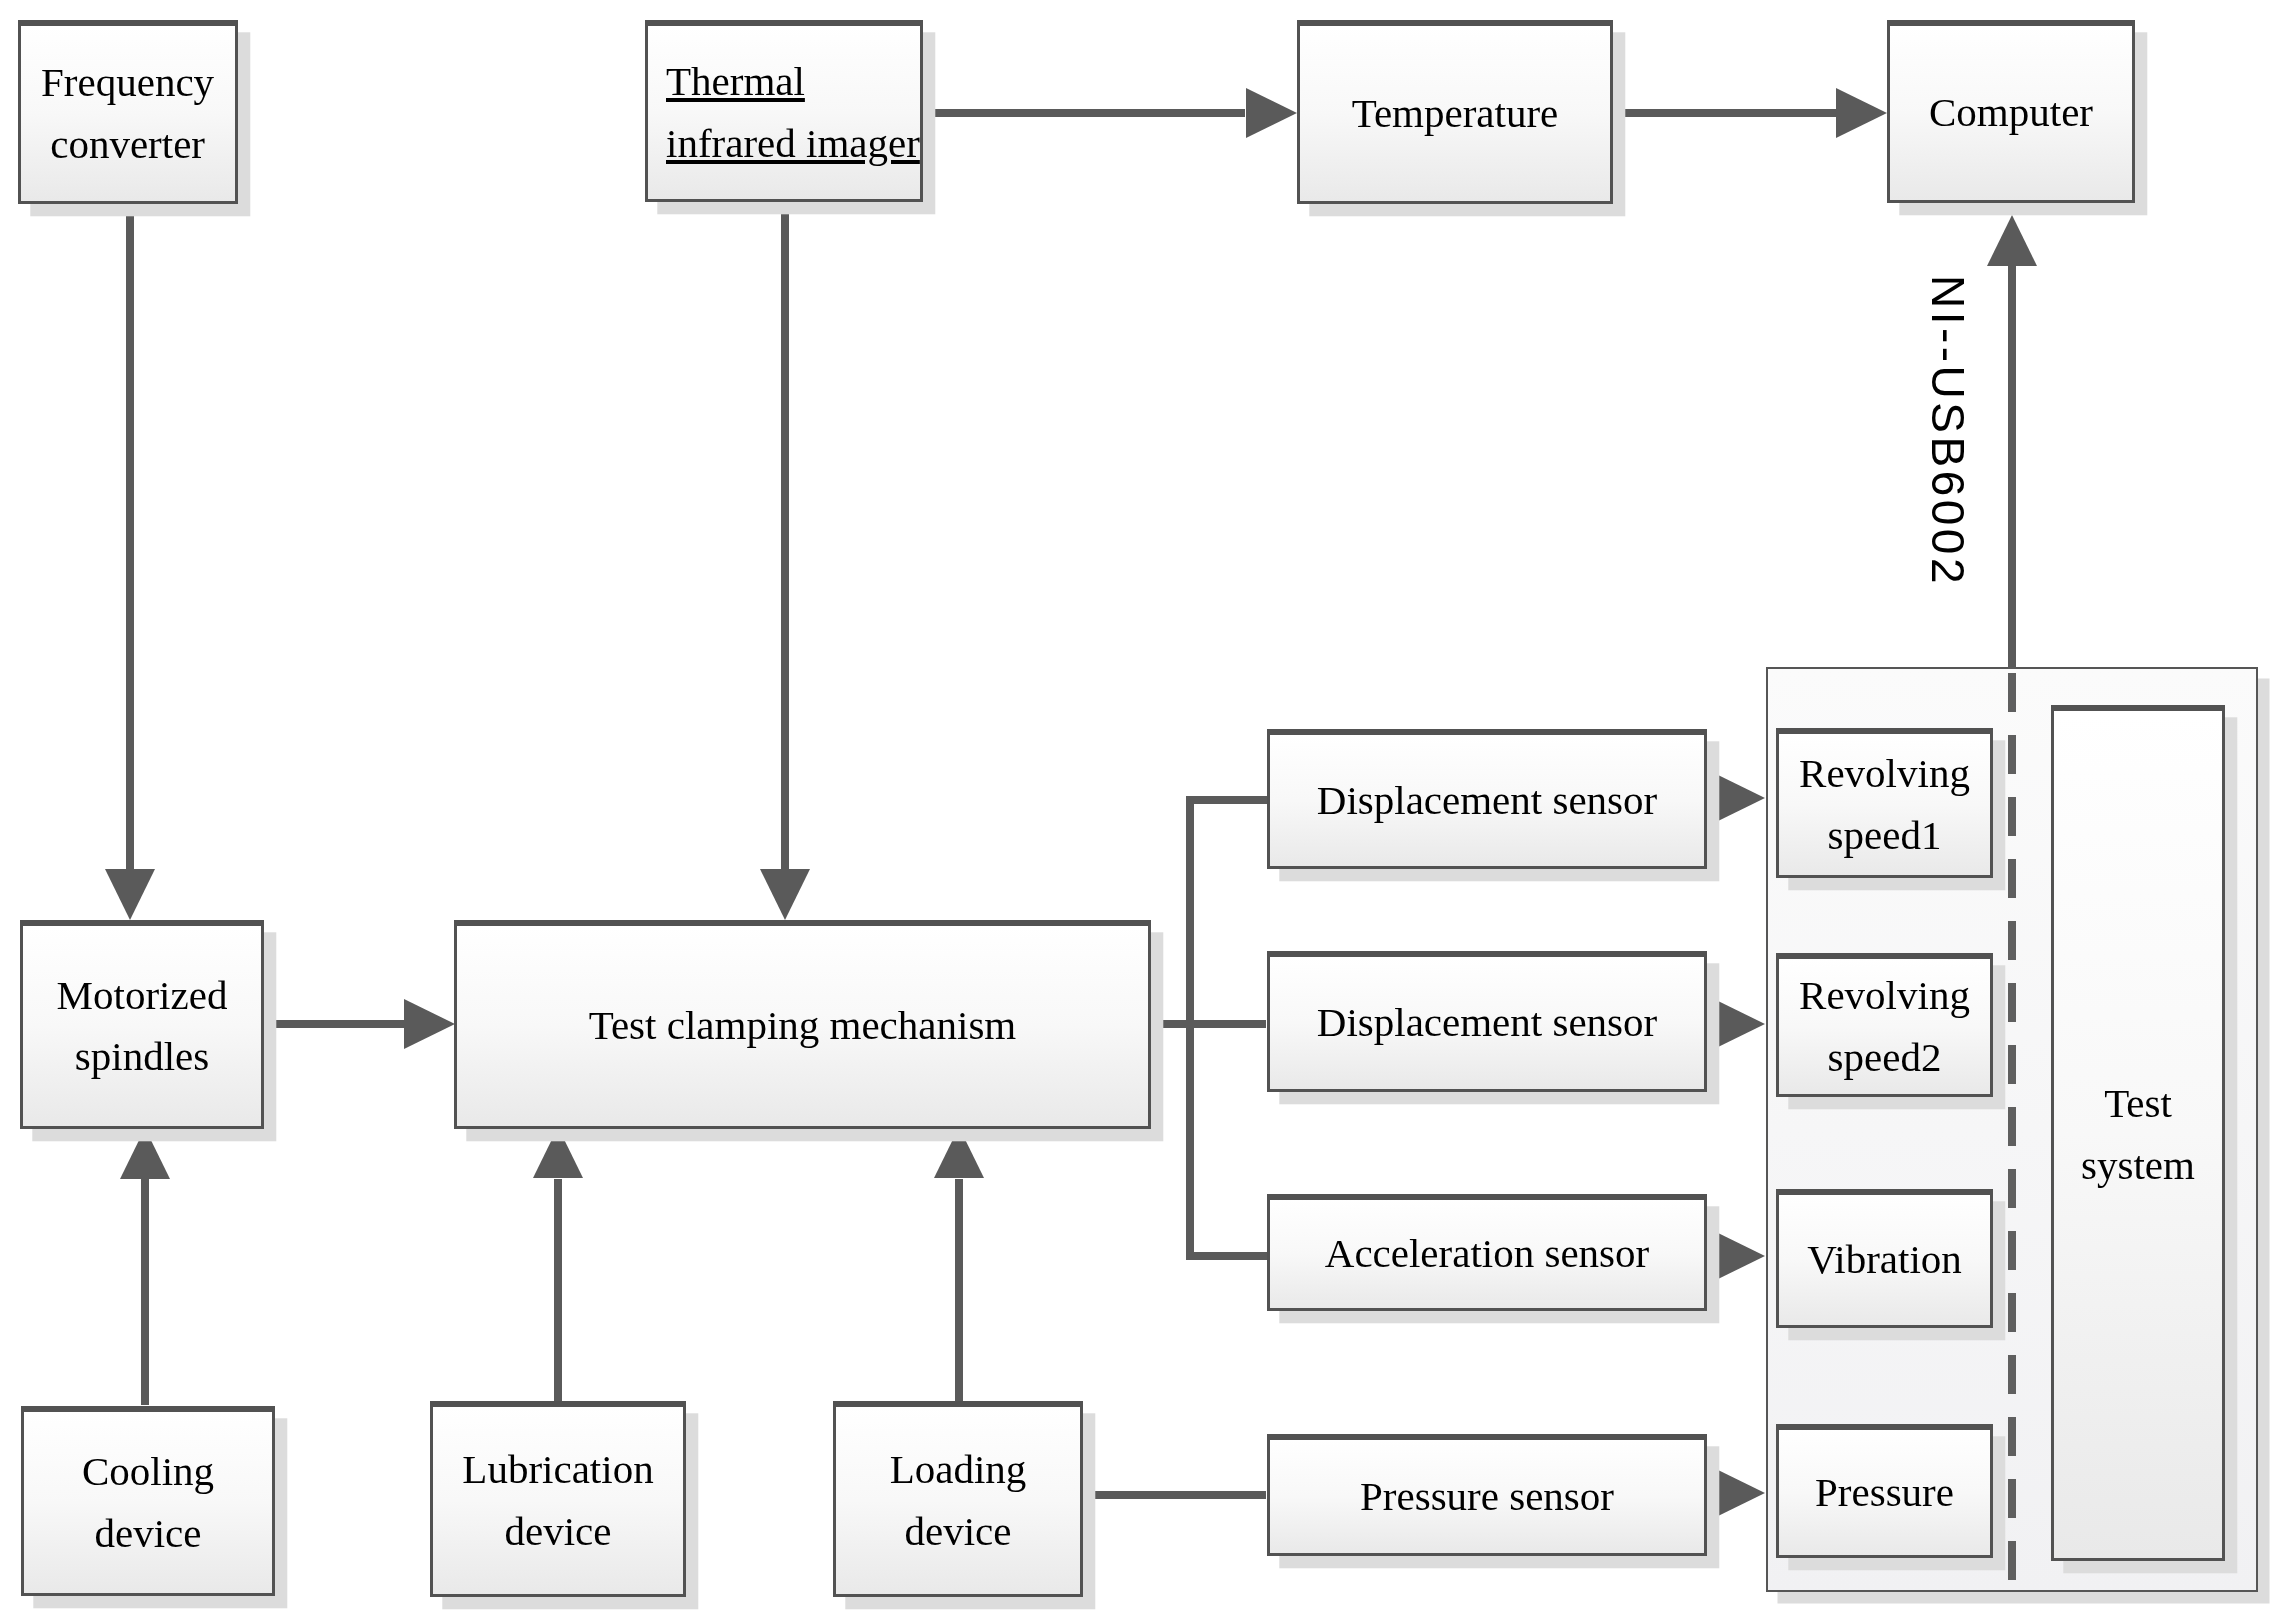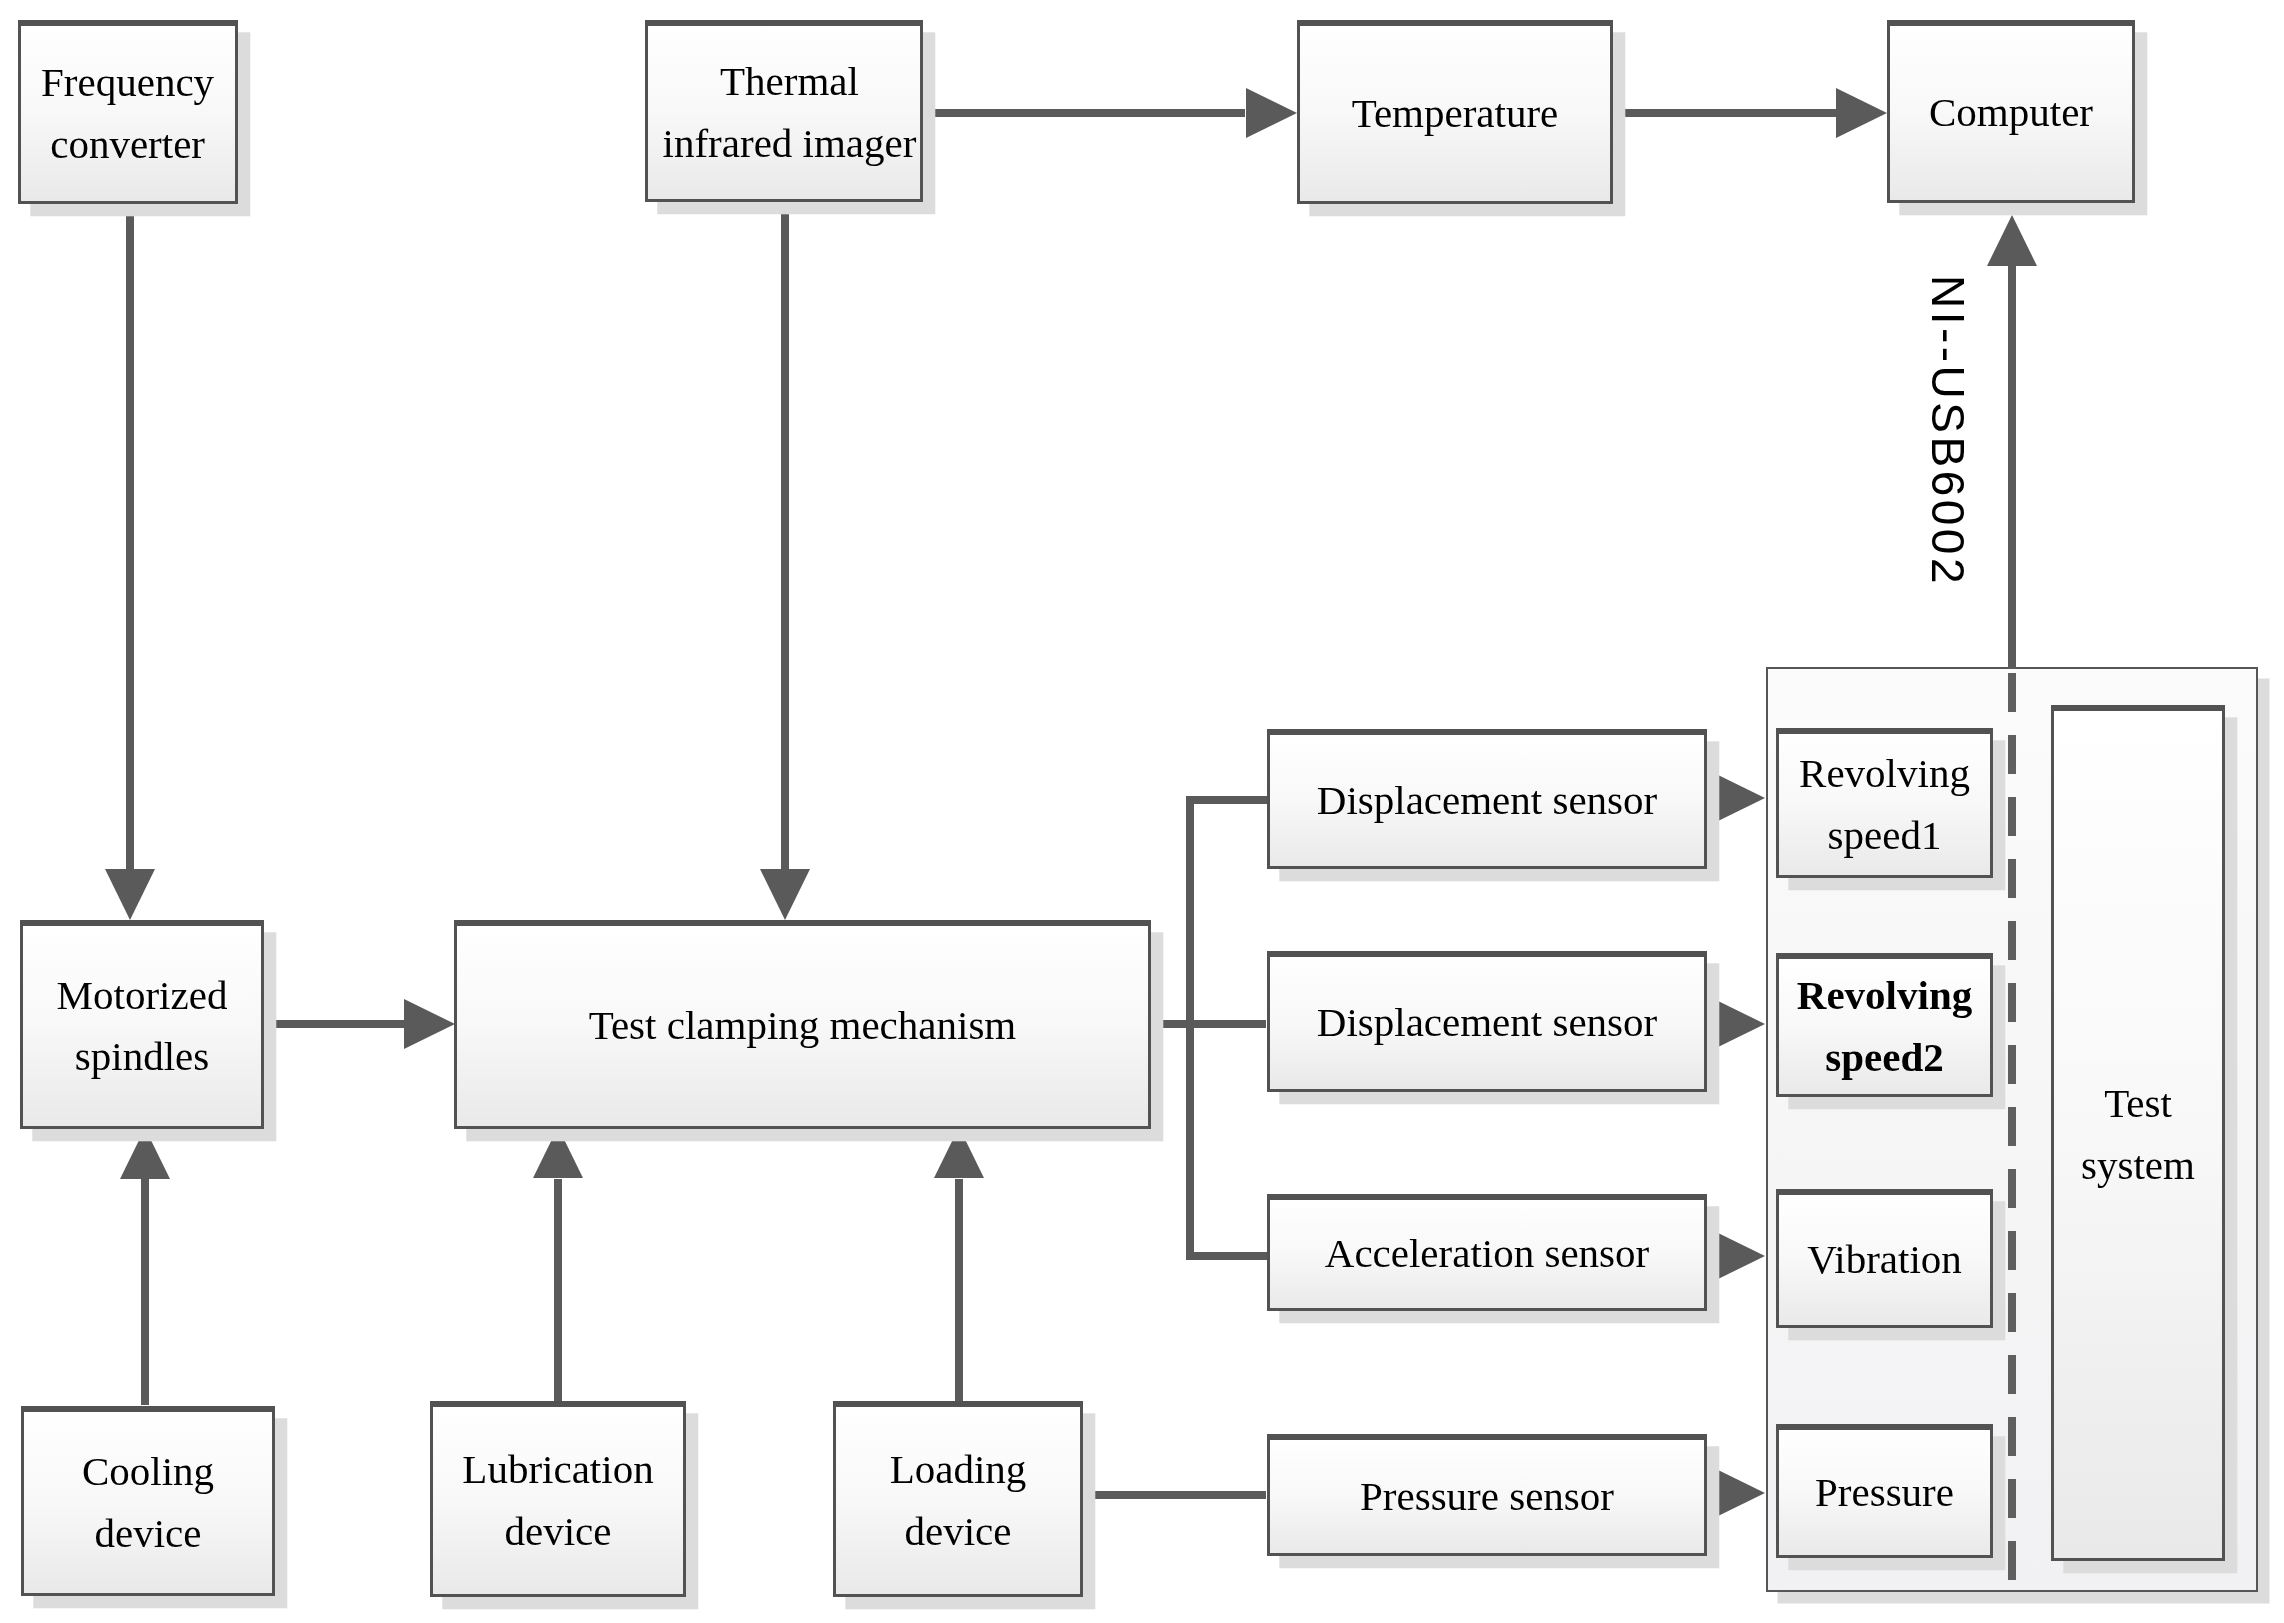--- a/index.html
+++ b/index.html
@@ -19,21 +19,21 @@
     border-top-width:6.2px;
     background:linear-gradient(180deg,#ffffff 0%,#f8f8f8 50%,#e9e9e9 100%);
     box-shadow:12.3px 12.3px 0 #dcdcdc;
     display:flex;
     align-items:center;
     justify-content:center;
     text-align:center;
     font-size:41px;
     line-height:1.5;
   }
-  .box.left-text{justify-content:flex-start;text-align:center;padding-left:11px;}
+  .box.left-text{justify-content:flex-start;text-align:left;padding-left:18px;text-decoration:underline;}
   .frame{
     position:absolute;
     box-sizing:border-box;
     border:2.6px solid #565656;
     background:linear-gradient(180deg,#fbfbfb,#f1f1f3);
     box-shadow:11.5px 11.5px 0 #dcdcdc;
   }
   .hline,.vline{position:absolute;background:#5a5a5a;}
   .hline{height:8px;}
   .vline{width:8px;}
@@ -158,21 +158,21 @@
   </div>
 
   <div class="box" style="left:1267px;top:1434px;width:440px;height:122px;">
     <span>Pressure sensor</span>
   </div>
 
   <div class="box" style="left:1776px;top:728px;width:217px;height:150px;">
     <span>Revolving speed1</span>
   </div>
 
-  <div class="box" style="left:1776px;top:953px;width:217px;height:144px;font-weight:bold;">
+  <div class="box" style="left:1776px;top:953px;width:217px;height:144px;">
     <span>Revolving speed2</span>
   </div>
 
   <div class="box" style="left:1776px;top:1189px;width:217px;height:139px;">
     <span>Vibration</span>
   </div>
 
   <div class="box" style="left:2051px;top:705px;width:174px;height:856px;">
     <span>Test system</span>
   </div>

